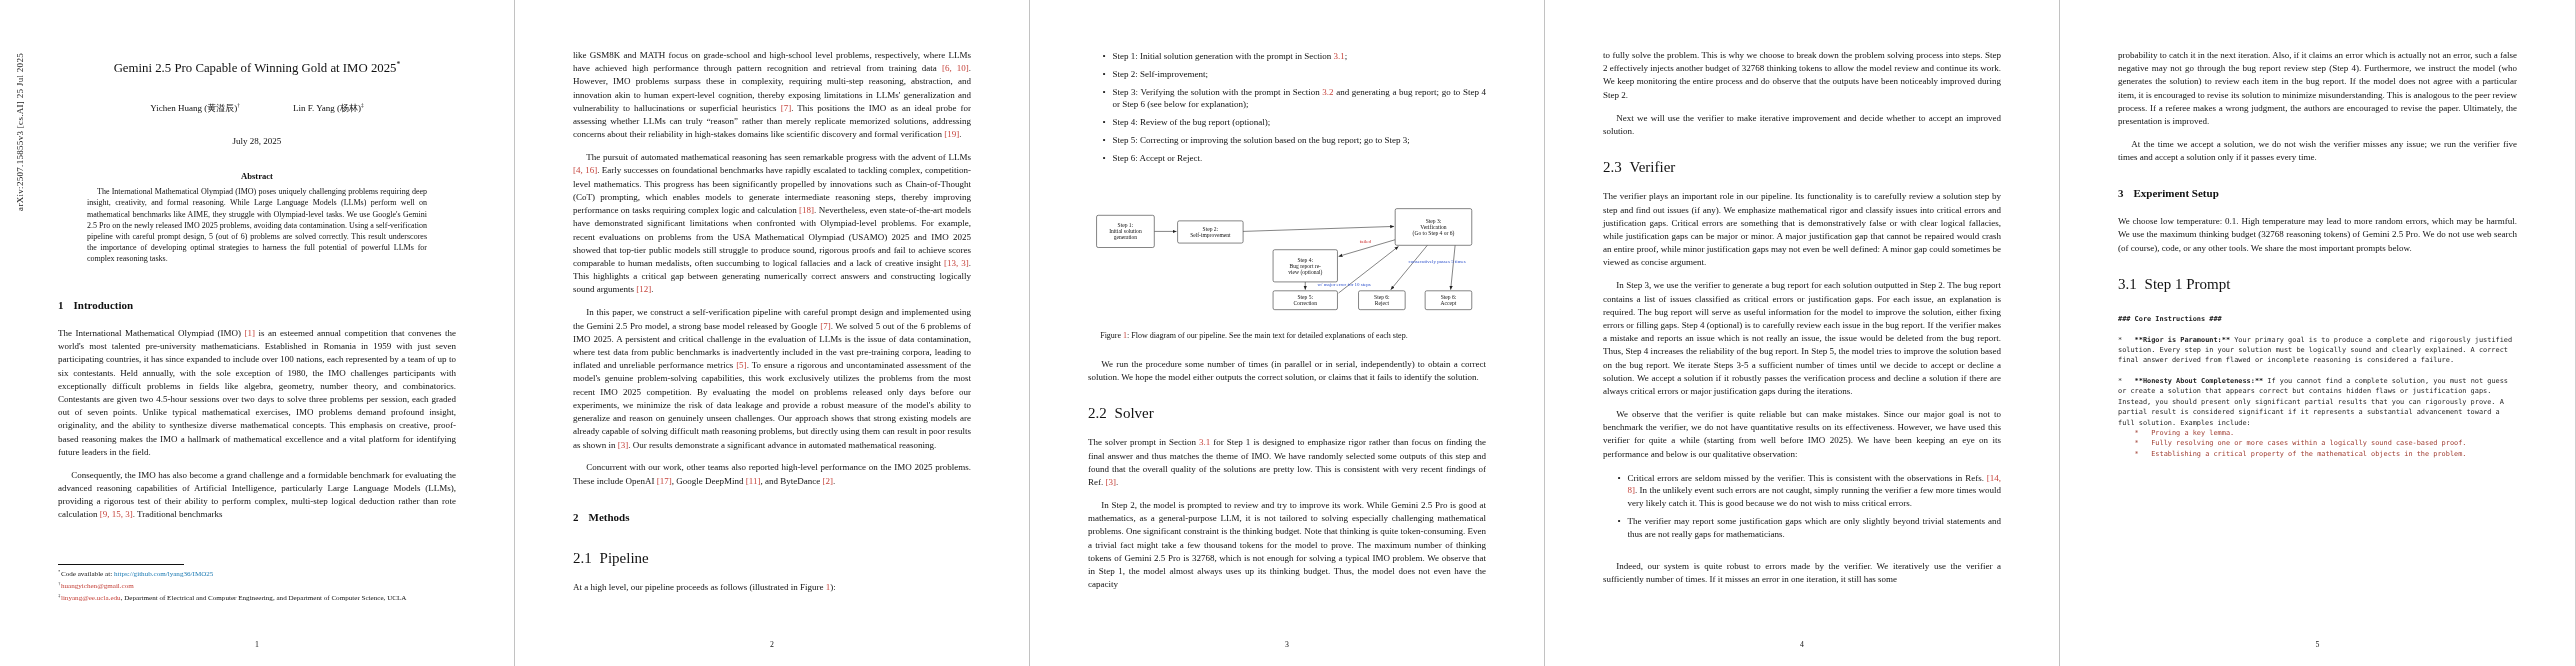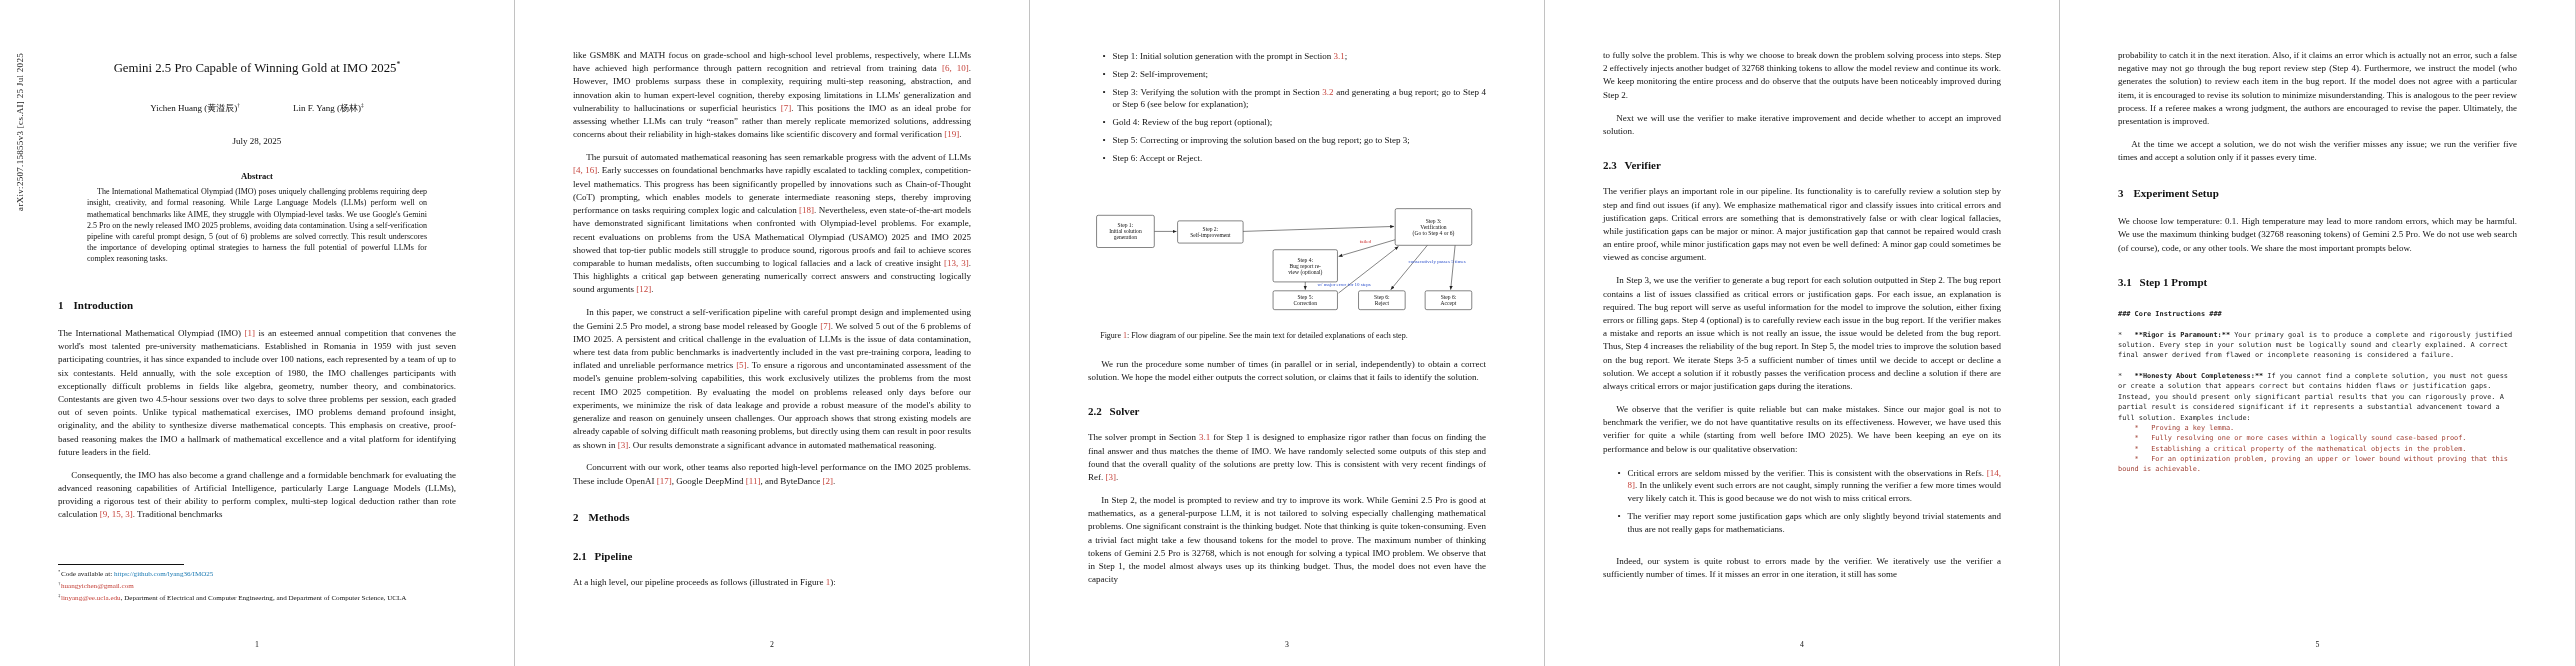--- a/index.html
+++ b/index.html
@@ -18,21 +18,21 @@
     font-size:9px;letter-spacing:0.3px;color:#222;white-space:nowrap;
   }
   .doc-title{font-size:12.8px;text-align:center;margin:11px 0 16.7px;line-height:1.3;}
   .doc-title sup,.author sup{font-size:60%;}
   .authors{display:flex;justify-content:center;gap:53px;font-size:9px;margin-bottom:13.3px;}
   .date{text-align:center;font-size:9px;margin-bottom:16.7px;}
   .abstract{margin:0 29px 13.3px;}
   .abstract-h{text-align:center;font-weight:bold;font-size:8.6px;margin-bottom:5.6px;}
   .abstract-b{font-size:8px;line-height:1.4;text-align:justify;text-indent:10px;}
   .h1{font-size:11px;font-weight:bold;margin:13.3px 0 7.8px;}
-  .h2{font-size:11px;font-weight:bold;margin:11px 0 6.7px;}
+  .h2{font-size:15px;font-weight:normal;margin:11px 0 6.7px;}
   .h1 .num{margin-right:10px;}
   .h2 .num{margin-right:7.8px;}
   .p{font-size:9px;line-height:1.47;text-align:justify;margin:0 0 1.7px;}
   .p.ind{text-indent:13.3px;}
   .bullets{list-style:none;margin:1.1px 0 6.7px;padding-left:14.5px;}
   .bullets li{font-size:9px;line-height:1.42;margin-bottom:5px;padding-left:10px;position:relative;text-align:justify;}
   .bullets li::before{content:"\2022";position:absolute;left:0;top:0;}
   .seg-ref{color:var(--ref);}
   .seg-url{color:var(--url);}
   .seg-email{color:var(--email);text-align:right;}
@@ -89,21 +89,21 @@
         <div class="p">At a high level, our pipeline proceeds as follows (illustrated in Figure <span class="seg-ref">1</span>):</div>
       </div>
       <div class="pageno">2</div>
     </div>
     <div class="page">
       <div class="inner">
         <ul class="bullets">
           <li>Step 1: Initial solution generation with the prompt in Section <span class="seg-ref">3.1</span>;</li>
           <li>Step 2: Self-improvement;</li>
           <li>Step 3: Verifying the solution with the prompt in Section <span class="seg-ref">3.2</span> and generating a bug report; go to Step 4 or Step 6 (see below for explanation);</li>
-          <li>Gold 4: Review of the bug report (optional);</li>
+          <li>Step 4: Review of the bug report (optional);</li>
           <li>Step 5: Correcting or improving the solution based on the bug report; go to Step 3;</li>
           <li>Step 6: Accept or Reject.</li>
         </ul>
         <div class="fig"><svg viewBox="0 0 700 218" width="389" height="121">
             <defs>
               <marker id="arr" markerWidth="8" markerHeight="8" refX="7" refY="3" orient="auto">
                 <path d="M0,0 L7,3 L0,6 Z" fill="#222"></path>
               </marker>
             </defs>
             <line x1="110" y1="71" x2="150" y2="71" stroke="#222" stroke-width="1" marker-end="url(#arr)"></line>
@@ -164,19 +164,18 @@
         <div class="h2"><span class="num">3.1</span><span>Step 1 Prompt</span></div>
         <div class="code">
           <div class="cl"><span class="seg-b">### Core Instructions ###</span></div>
           <div class="cl"> </div>
           <div class="cl">*   <span class="seg-b">**Rigor is Paramount:**</span> Your primary goal is to produce a complete and rigorously justified solution. Every step in your solution must be logically sound and clearly explained. A correct final answer derived from flawed or incomplete reasoning is considered a failure.</div>
           <div class="cl"> </div>
           <div class="cl">*   <span class="seg-b">**Honesty About Completeness:**</span> If you cannot find a complete solution, you must not guess or create a solution that appears correct but contains hidden flaws or justification gaps. Instead, you should present only significant partial results that you can rigorously prove. A partial result is considered significant if it represents a substantial advancement toward a full solution. Examples include:</div>
           <div class="cl"><span class="seg-r">    *   Proving a key lemma.</span></div>
           <div class="cl"><span class="seg-r">    *   Fully resolving one or more cases within a logically sound case-based proof.</span></div>
           <div class="cl"><span class="seg-r">    *   Establishing a critical property of the mathematical objects in the problem.</span></div>
-          <div class="cl"><span class="seg-r">    *   For an optimization problem, proving an upper or lower bound without proving that this bound is achievable.</span></div>
         </div>
       </div>
       <div class="pageno">5</div>
     </div>
   </div>
 
 
 </body></html>

